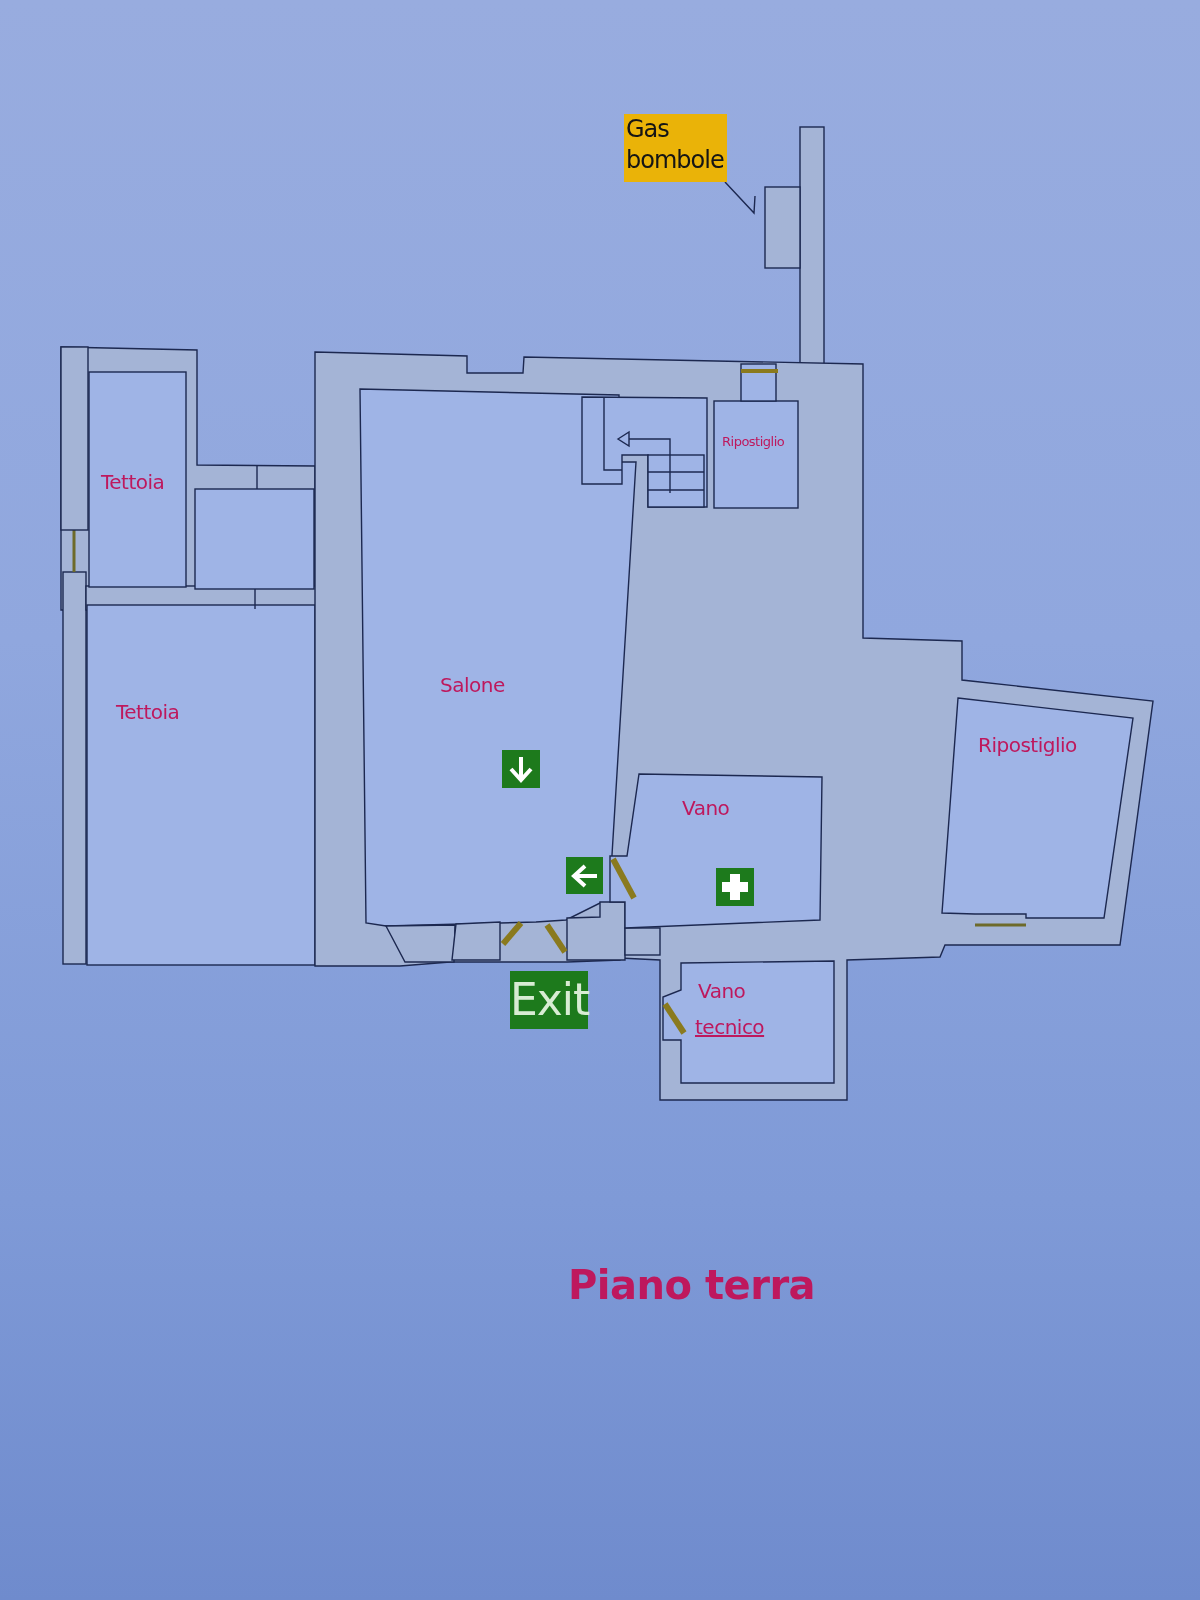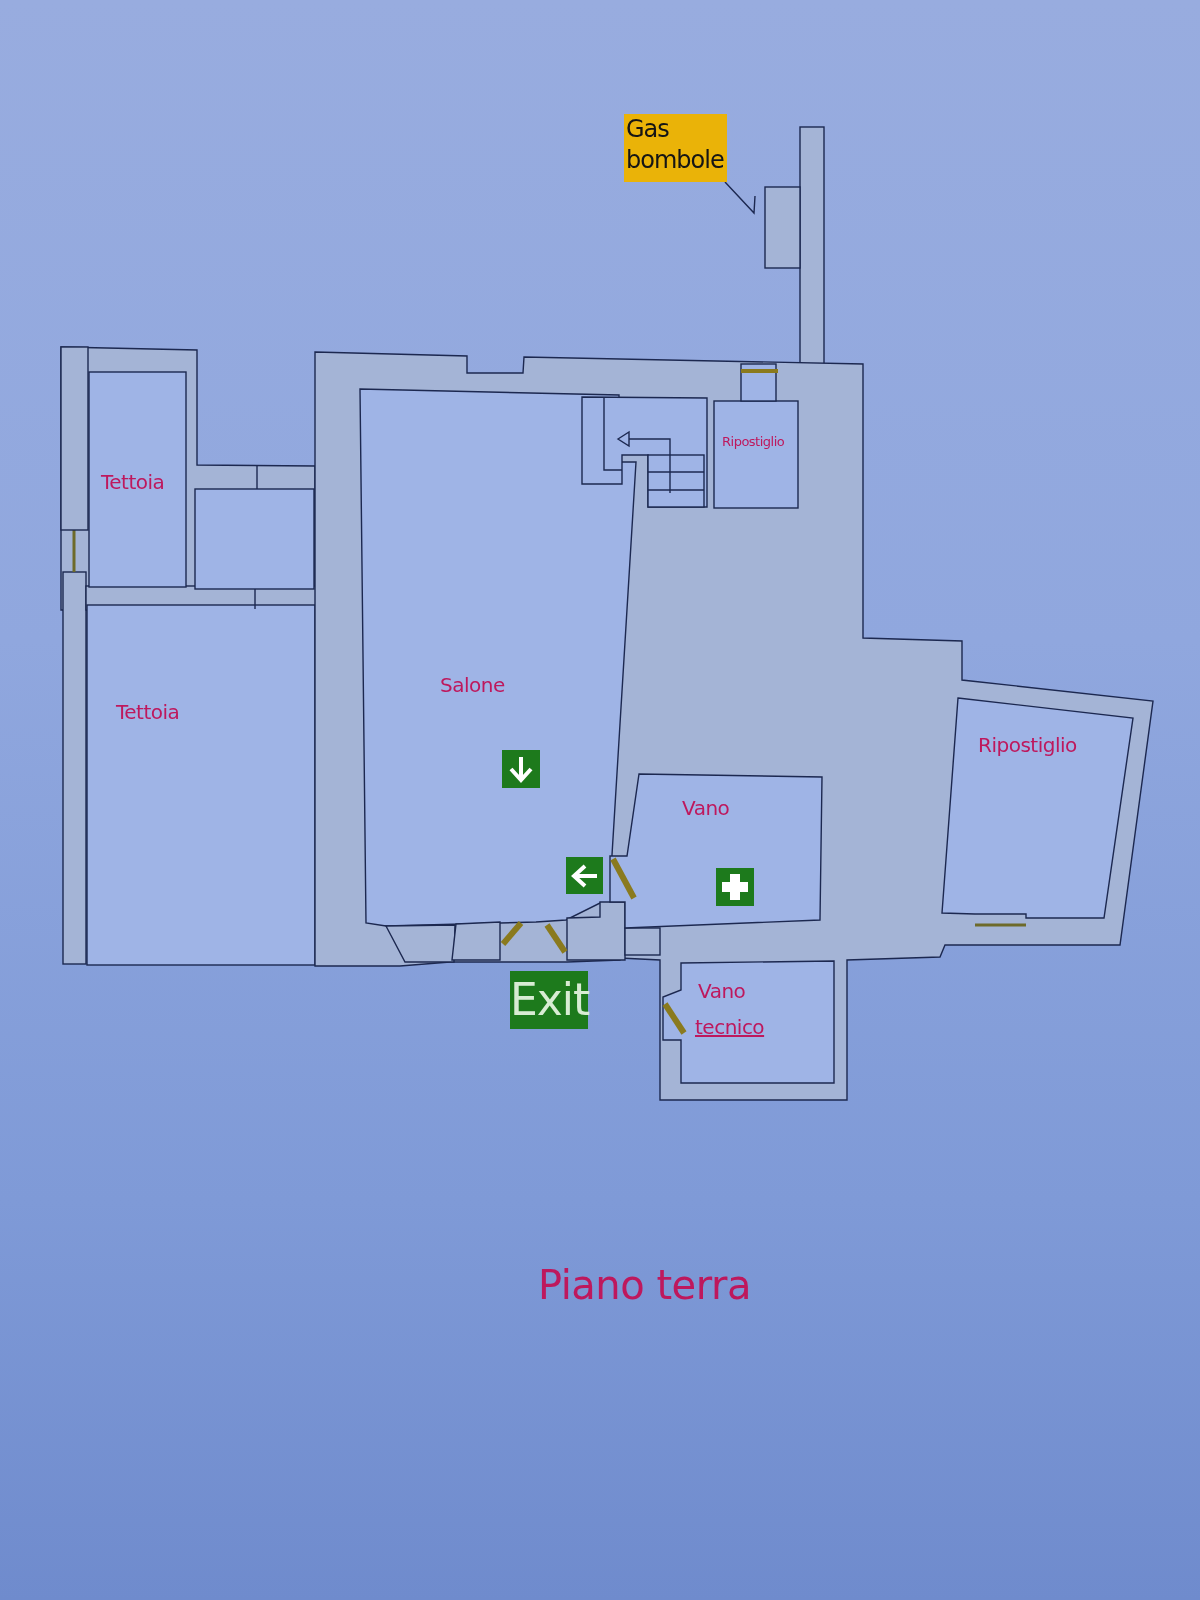--- a/index.html
+++ b/index.html
@@ -119,13 +119,13 @@
     <polyline points="15,5 4,15 15,25" fill="none" stroke="#ffffff" stroke-width="4"></polyline>
   </svg>
 </div>
 <div class="sign" style="left:716px; top:868px; width:38px; height:38px;">
   <svg width="30" height="30" viewBox="0 0 30 30">
     <path d="M10,2 H20 V10 H28 V20 H20 V28 H10 V20 H2 V10 H10 Z" fill="#ffffff"></path>
   </svg>
 </div>
 <div class="exit-sign">Exit</div>
 
-<div class="label lbl-title" style="left:538px; top:1262px;">Piano terra</div>
+<div class="label lbl-title" style="left:568px; top:1262px;font-weight:bold;">Piano terra</div>
 
 </body></html>

